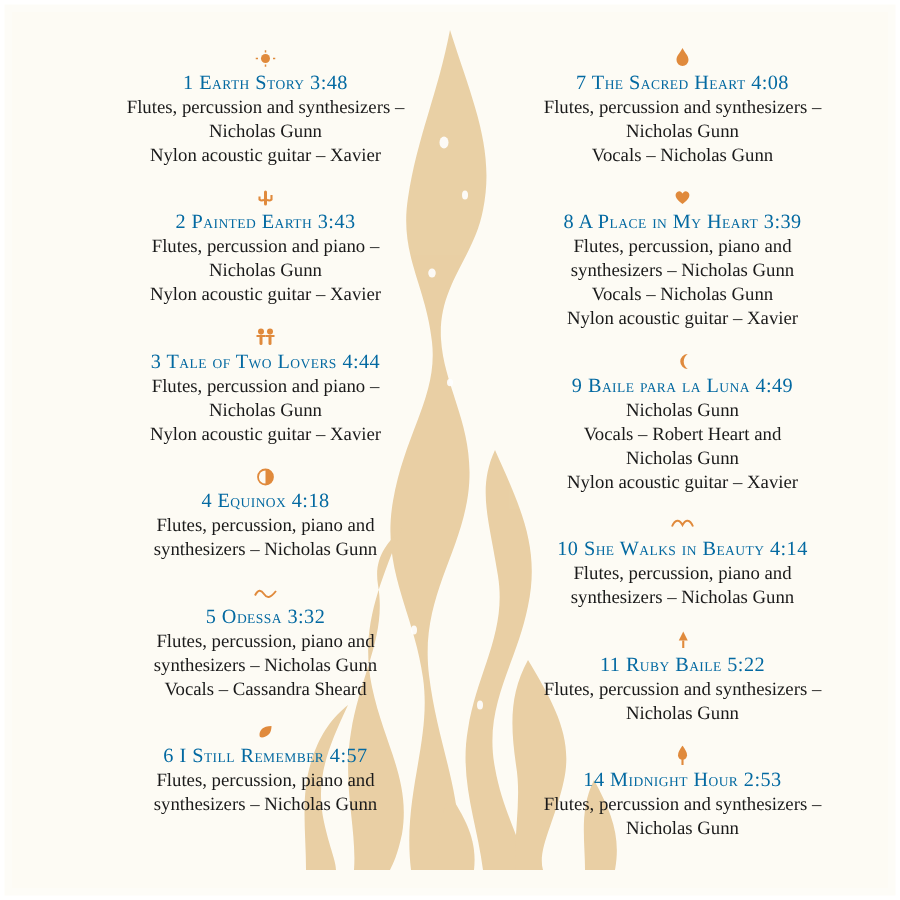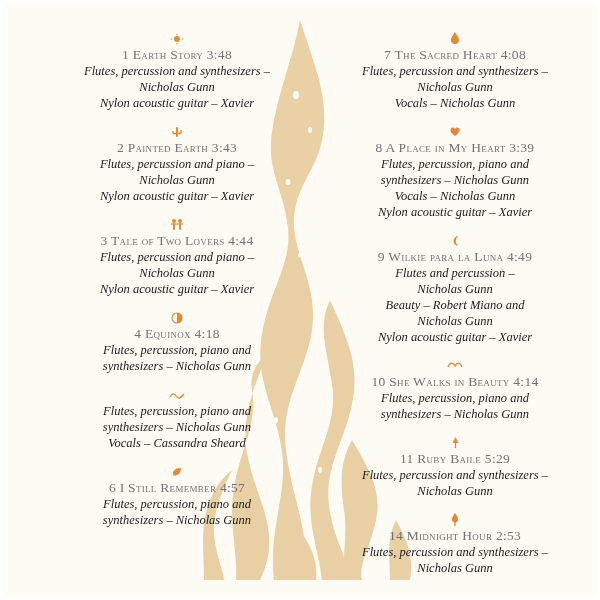--- a/index.html
+++ b/index.html
@@ -60,28 +60,27 @@
   .col-right { left: 330px; }
 
   .track {
     margin-bottom: 14px;
     text-align: center;
   }
   .track-title {
     font-variant: small-caps;
     font-size: 13.5px;
     letter-spacing: 0.3px;
-    color: #737373;
+    color: #0369a1;
     white-space: nowrap;
   }
   .track-num {
     font-style: normal;
   }
   .credit {
-    font-style: italic;
     font-size: 12.5px;
     line-height: 1.28;
     color: #1a1a1a;
   }
   .glyph {
     display: block;
     text-align: center;
     color: #e08a3c;
     font-size: 12px;
     line-height: 12px;
@@ -200,20 +199,25 @@
         <div class="credit">Flutes, percussion, piano and</div>
         <div class="credit">synthesizers – Nicholas Gunn</div>
       </div>
 
       <div class="track">
         <span class="glyph">
           <svg width="16" height="10" viewBox="0 0 16 10">
               <path d="M1 7 C3 3, 5 3, 7 6 C9 9, 11 9, 15 4" stroke="#e08a3c" stroke-width="1.3" fill="none"></path>
             </svg>
         </span>
+        <div class="track-title">
+          <span class="track-num">5</span>
+          <span>Odessa</span>
+          <span>3:32</span>
+        </div>
         <div class="credit">Flutes, percussion, piano and</div>
         <div class="credit">synthesizers – Nicholas Gunn</div>
         <div class="credit">Vocals – Cassandra Sheard</div>
       </div>
 
       <div class="track">
         <span class="glyph">
           <svg width="12" height="12" viewBox="0 0 12 12">
               <path d="M10 2 C4 2, 2 5, 2 8 C2 10, 4 10, 6 9 C9 8, 10 5, 10 2 Z" fill="#e08a3c"></path>
             </svg>
@@ -265,26 +269,25 @@
       </div>
 
       <div class="track">
         <span class="glyph">
           <svg width="11" height="12" viewBox="0 0 11 12">
               <path d="M8.5 1 A5 5 0 1 0 8.5 11 A6 6 0 0 1 8.5 1 Z" fill="#e08a3c"></path>
             </svg>
         </span>
         <div class="track-title">
           <span class="track-num">9</span>
-          <span>Wilkie para la Luna</span>
+          <span>Baile para la Luna</span>
           <span>4:49</span>
         </div>
-        <div class="credit">Flutes and percussion –</div>
-        <div class="credit">Nicholas Gunn</div>
-        <div class="credit">Beauty – Robert Miano and</div>
+        <div class="credit">Nicholas Gunn</div>
+        <div class="credit">Vocals – Robert Heart and</div>
         <div class="credit">Nicholas Gunn</div>
         <div class="credit">Nylon acoustic guitar – Xavier</div>
       </div>
 
       <div class="track">
         <span class="glyph">
           <svg width="16" height="9" viewBox="0 0 16 9">
               <path d="M1 6 C3 1, 6 1, 8 5 C10 1, 13 1, 15 6" stroke="#e08a3c" stroke-width="1.3" fill="none"></path>
             </svg>
         </span>
@@ -300,21 +303,21 @@
       <div class="track">
         <span class="glyph">
           <svg width="11" height="13" viewBox="0 0 11 13">
               <path d="M5.5 1 L8.5 7 L2.5 7 Z" fill="#e08a3c"></path>
               <rect x="4.8" y="7" width="1.4" height="5" fill="#e08a3c"></rect>
             </svg>
         </span>
         <div class="track-title">
           <span class="track-num">11</span>
           <span>Ruby Baile</span>
-          <span>5:29</span>
+          <span>5:22</span>
         </div>
         <div class="credit">Flutes, percussion and synthesizers –</div>
         <div class="credit">Nicholas Gunn</div>
       </div>
 
       <div class="track">
         <span class="glyph">
           <svg width="10" height="13" viewBox="0 0 10 13">
               <path d="M5 0 C7 3, 8 4.5, 8 6.5 A3 3 0 0 1 2 6.5 C2 4.5, 3 3, 5 0 Z" fill="#e08a3c"></path>
               <rect x="4.3" y="9" width="1.4" height="4" fill="#e08a3c"></rect>

